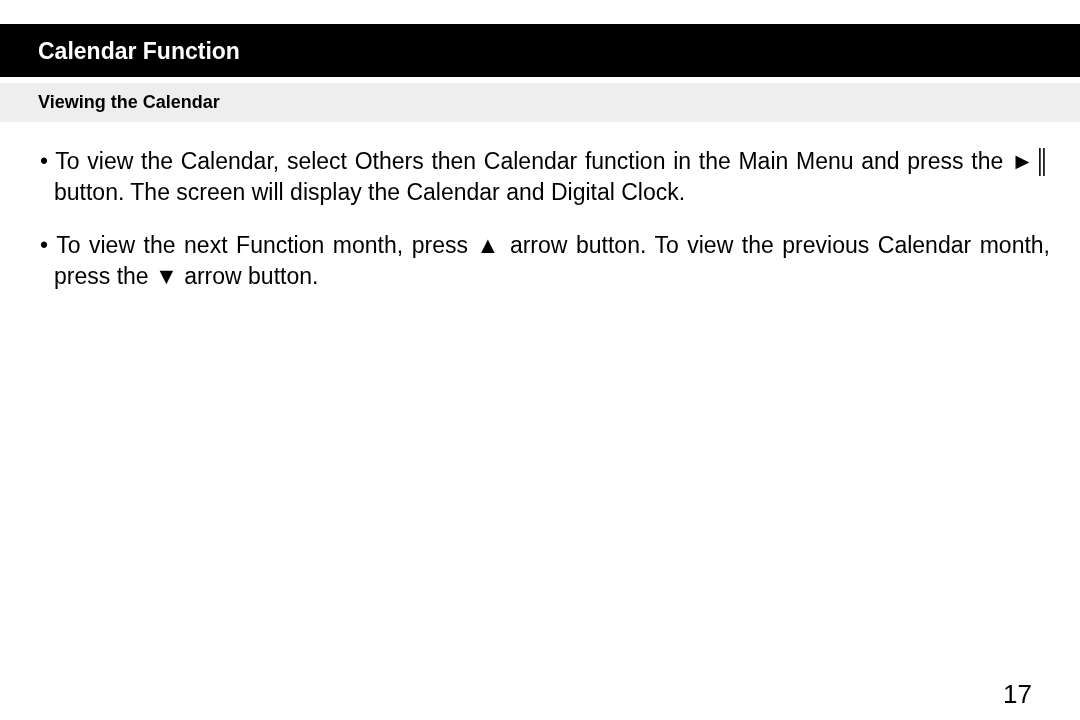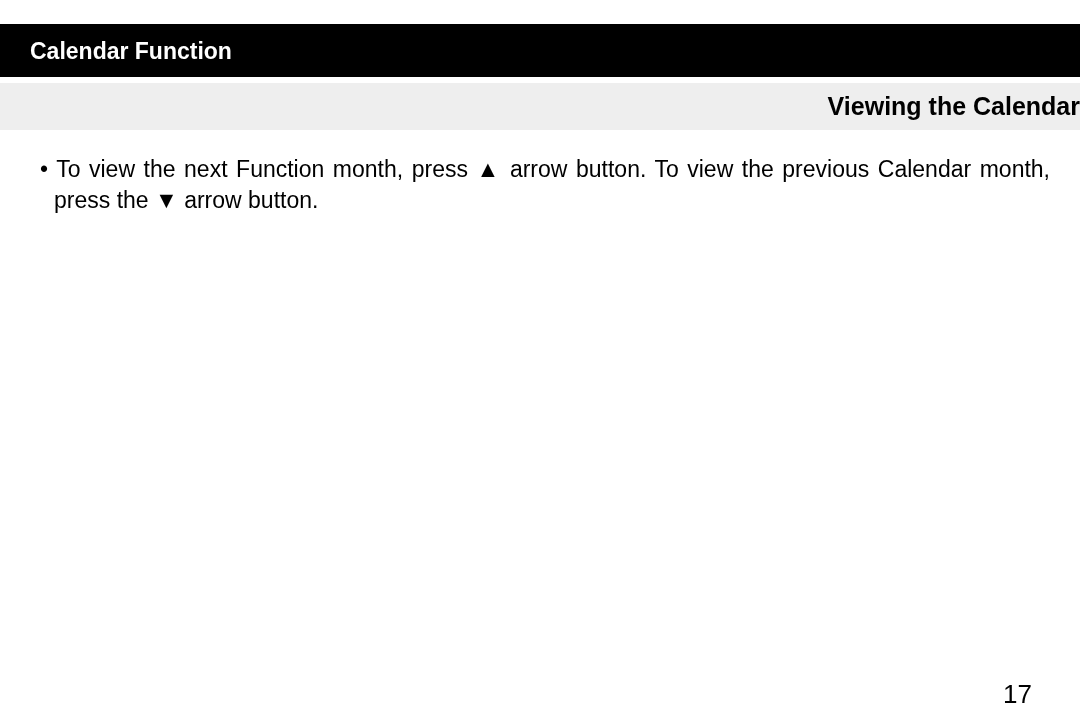--- a/index.html
+++ b/index.html
@@ -12,33 +12,32 @@
     overflow: hidden;
   }
   .page {
     position: relative;
     width: 1080px;
     height: 720px;
   }
   .header-band {
     background: #000000;
     color: #ffffff;
-    padding: 14px 0 12px 30px;
+    padding: 14px 0 12px 38px;
     font-size: 23px;
     font-weight: bold;
     margin-top: 24px;
   }
   .sub-header-band {
     background: #eeeeee;
     color: #000000;
     padding: 9px 0 9px 38px;
-    font-size: 25px;
+    font-size: 18px;
     font-weight: bold;
     margin-top: 6px;
-    text-align: right;
   }
   .body-text {
     padding: 24px 30px 0 40px;
     font-size: 23px;
     line-height: 1.35;
     text-align: justify;
   }
   .bullet {
     margin-bottom: 22px;
     text-indent: -14px;
@@ -54,18 +53,19 @@
 </head>
 <body>
 
 <div class="page">
 
   <div class="header-band">Calendar Function</div>
 
   <div class="sub-header-band">Viewing the Calendar</div>
 
   <div class="body-text">
+    <p class="bullet">• To view the Calendar, select Others then Calendar function in the Main Menu and press the ►║ button.  The screen will display the Calendar and Digital Clock.</p>
     <p class="bullet">• To view the next Function month, press ▲ arrow button.  To view the previous Calendar month, press the ▼ arrow button.</p>
   </div>
 
   <div class="page-number">17</div>
 
 </div>
 
 </body></html>

